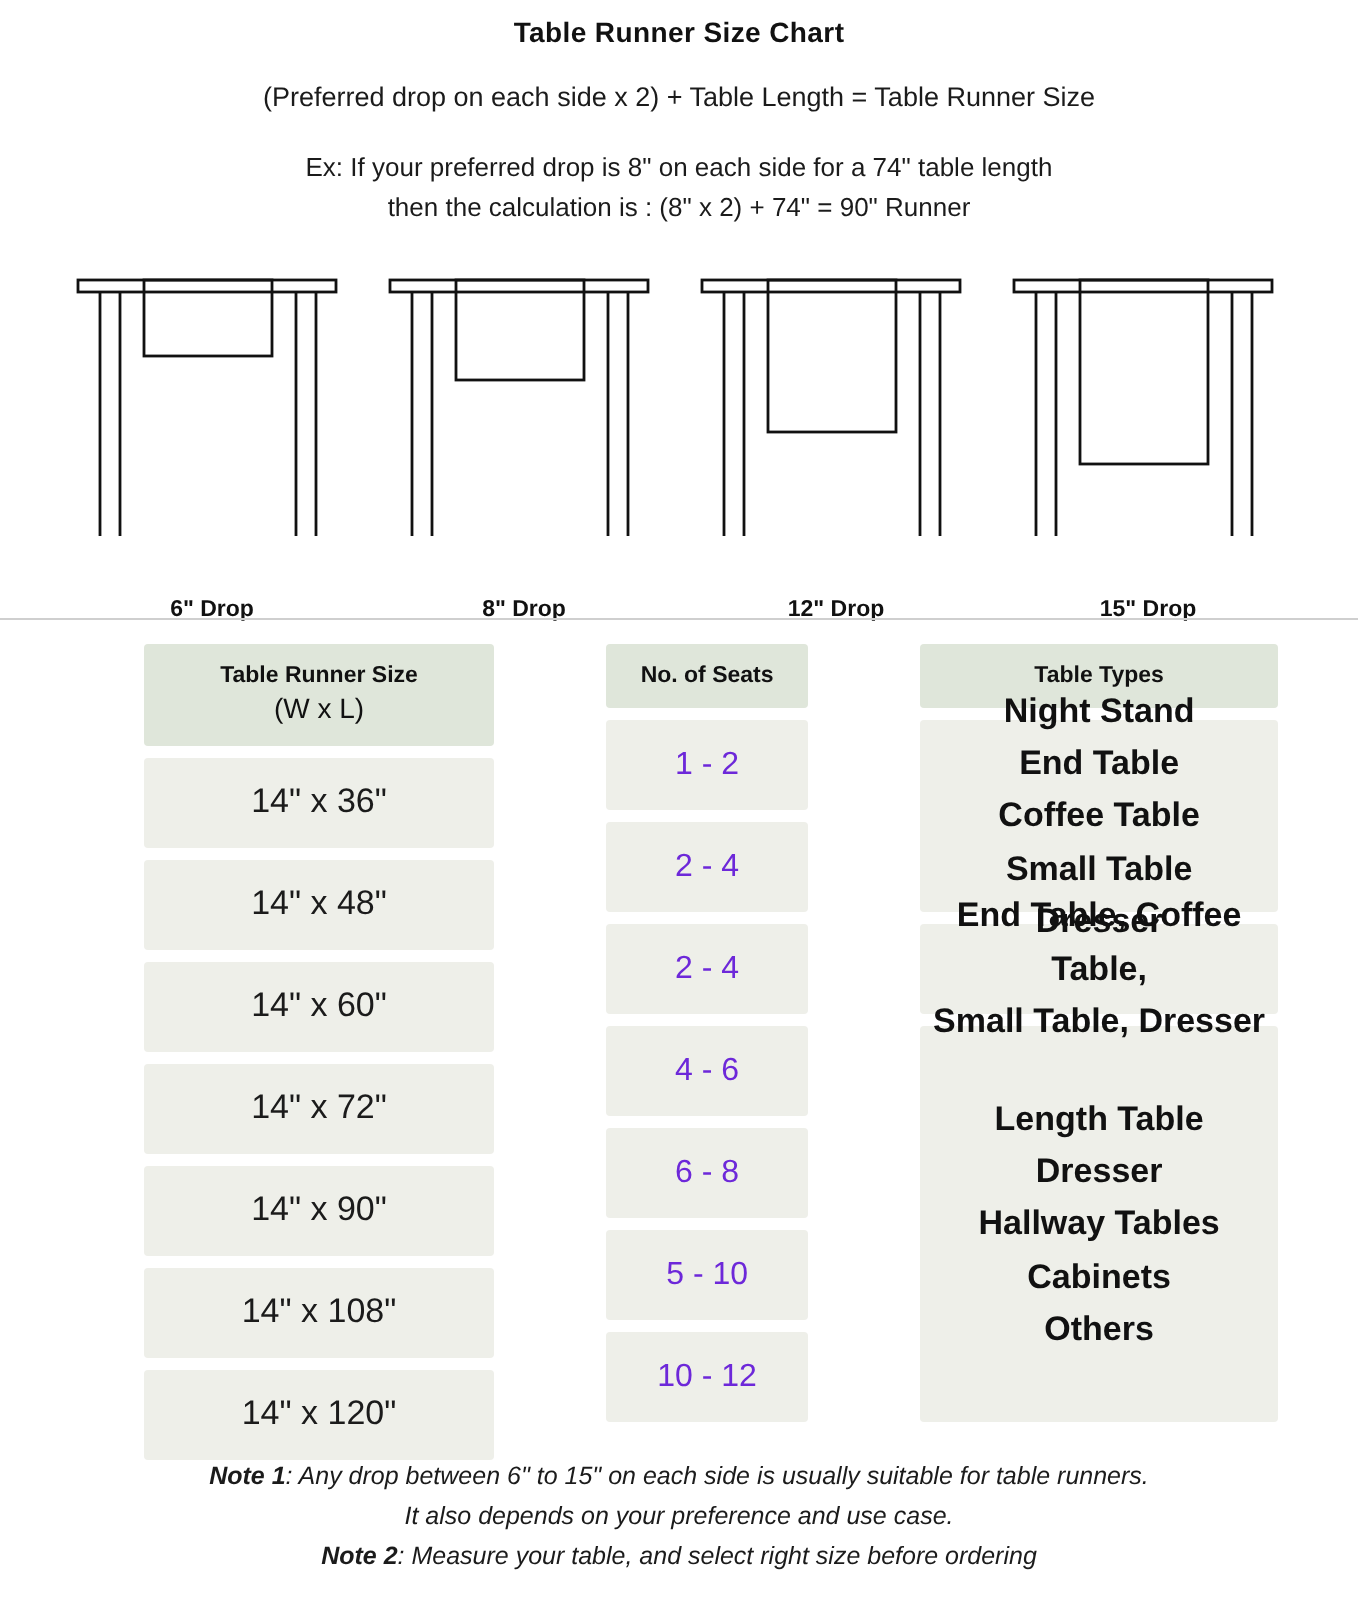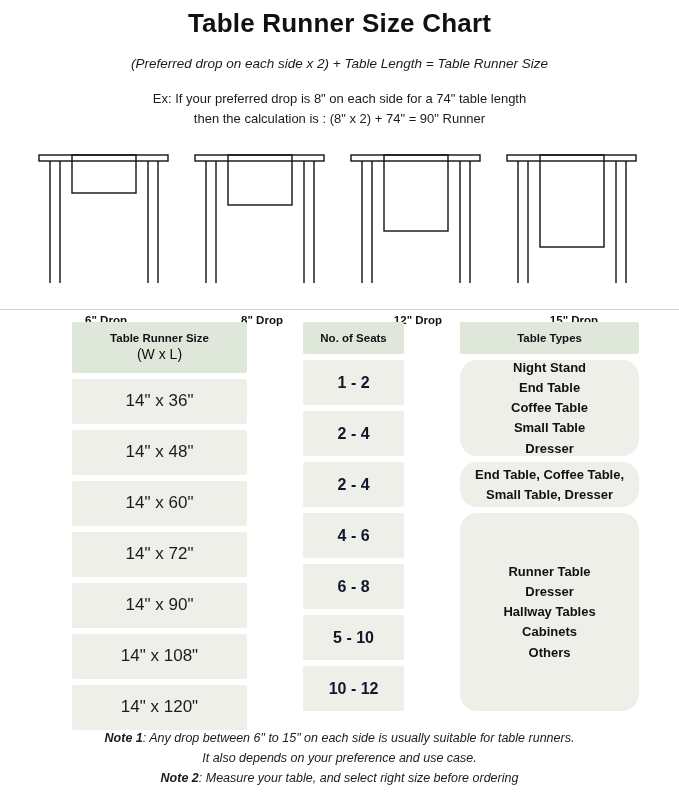--- a/index.html
+++ b/index.html
@@ -11,29 +11,28 @@
     width: 679px;
     height: 812px;
     background: #ffffff;
     font-family: "Liberation Sans", sans-serif;
     color: #1b1b1b;
     position: relative;
     overflow: hidden;
   }
   .title {
     text-align: center;
-    font-size: 26px;
+    font-size: 14px;
     font-weight: bold;
     letter-spacing: 0.2px;
     margin-top: 8px;
     color: #111111;
   }
   .formula {
     text-align: center;
-    font-style: italic;
     font-size: 13.5px;
     margin-top: 17px;
     color: #1b1b1b;
   }
   .example {
     text-align: center;
     font-size: 13px;
     margin-top: 18px;
     line-height: 1.55;
     color: #1b1b1b;
@@ -103,28 +102,27 @@
   .cell {
     background: #eeefe9;
     border-radius: 2px;
     text-align: center;
     margin-top: 6px;
     display: flex;
     align-items: center;
     justify-content: center;
   }
   .size-cell { height: 45px; font-size: 17px; color: #1b1b1b; }
-  .seats-cell { height: 45px; font-size: 16px; color: #0f172a; font-weight: bold; }
+  .seats-cell { height: 45px; font-size: 16px; color: #6d28d9; }
   .types-cell {
-    font-size: 13px;
+    font-size: 17px;
     font-weight: bold;
     line-height: 1.55;
     color: #111;
     padding: 8px 4px;
-    border-radius: 17px;
   }
   .types-cell .lines { text-align: center; }
 
   
   .notes {
     position: absolute;
     left: 0;
     right: 0;
     top: 728px;
     text-align: center;
@@ -254,21 +252,21 @@
 
       <div class="cell types-cell" style="height:45px;">
         <div class="lines">
           <div>End Table, Coffee Table,</div>
           <div>Small Table, Dresser</div>
         </div>
       </div>
 
       <div class="cell types-cell" style="height:198px;">
         <div class="lines">
-          <div>Runner Table</div>
+          <div>Length Table</div>
           <div>Dresser</div>
           <div>Hallway Tables</div>
           <div>Cabinets</div>
           <div>Others</div>
         </div>
       </div>
     </div>
 
   </div>
 </div>

